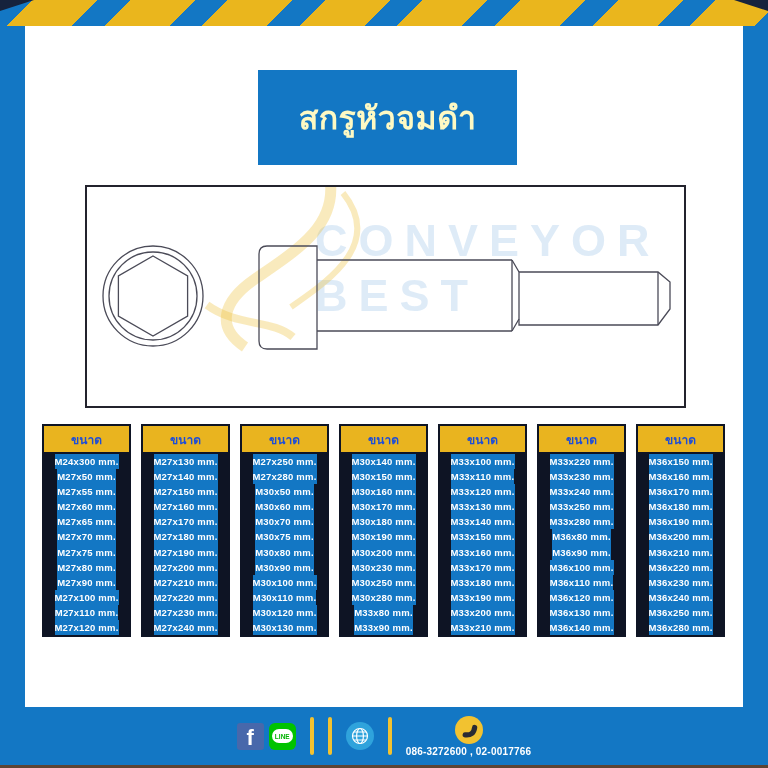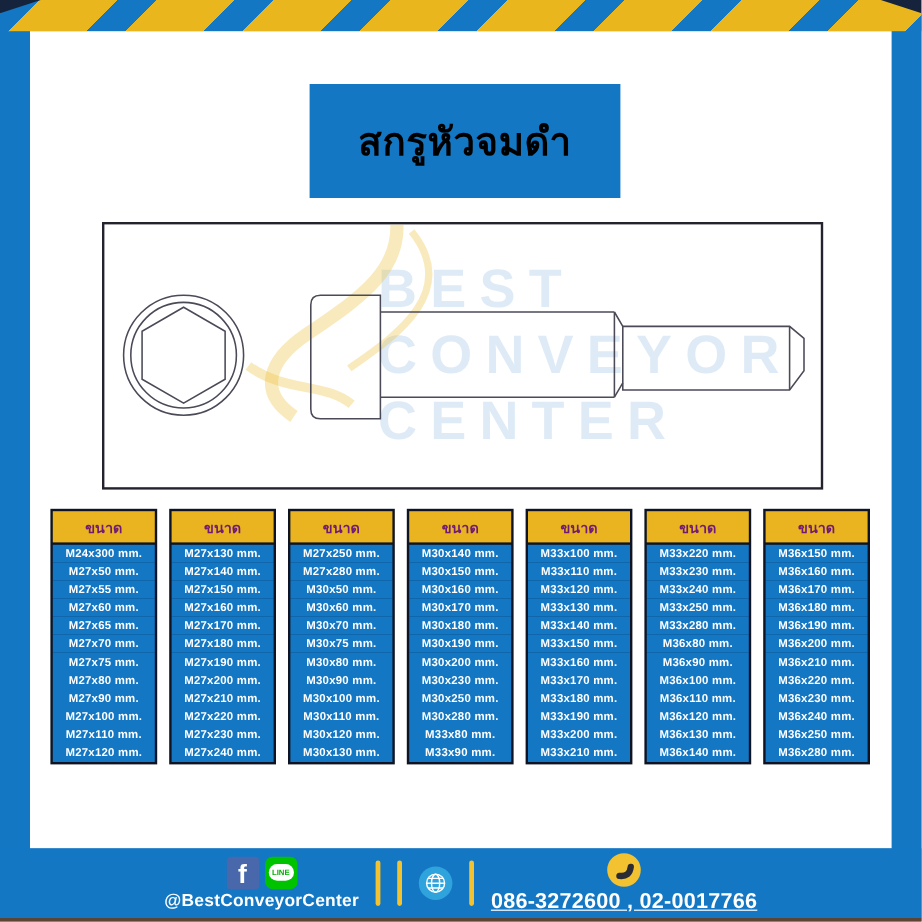--- a/index.html
+++ b/index.html
@@ -12,35 +12,35 @@
   .corner-dark-left { position:absolute; top:0; left:0; width:34px; height:11px;
     background:#16233d; clip-path:polygon(0 0,100% 0,0 100%); }
   .corner-dark-right { position:absolute; top:0; right:0; width:34px; height:11px;
     background:#16233d; clip-path:polygon(0 0,100% 0,100% 100%); }
 
   
   .content { position:absolute; left:25px; top:26px; width:718px; height:681px; background:#ffffff; }
 
   .title-box { position:absolute; left:233px; top:44px; width:259px; height:95px;
     background:#1377c4; display:flex; flex-direction:column; align-items:center; justify-content:center; }
-  .title-box .t-line { color:#000000; font-weight:bold; font-size:32px; line-height:42px; letter-spacing:0.5px; }
+  .title-box .t-line { color:#fef9c3; font-weight:bold; font-size:32px; line-height:42px; letter-spacing:0.5px; }
 
   .drawing-box { position:absolute; left:60px; top:159px; width:601px; height:223px;
     border:2px solid #23232d; background:#fff; overflow:hidden; }
   .watermark { position:absolute; left:228px; top:26px; color:rgba(58,138,205,0.17);
     font-weight:bold; font-size:45px; line-height:55px; letter-spacing:11px; white-space:nowrap; }
   .drawing-svg { position:absolute; left:0; top:0; }
 
   
   .tables { position:absolute; left:17px; top:398px; width:683px; height:213px;
     display:flex; justify-content:space-between; }
   .size-col { width:89px; background:#0e1424; padding:2px; display:flex; flex-direction:column; }
-  .col-header { height:26px; background:#e9b41f; color:#701a75; font-weight:bold; font-size:12px;
+  .col-header { height:26px; background:#e9b41f; color:#1d4ed8; font-weight:bold; font-size:12px;
     display:flex; align-items:center; justify-content:center; margin-bottom:2px; }
-  .col-rows { flex:1; display:flex; flex-direction:column; gap:0; }
+  .col-rows { flex:1; display:flex; flex-direction:column; gap:0;align-items:center; }
   .size-cell { flex:1; background:#1377c4; color:#ffffff; font-size:9.5px; font-weight:bold;
     display:flex; align-items:center; justify-content:center; letter-spacing:0.2px; }
 
   
   .footer { position:absolute; left:0; top:707px; width:768px; height:58px; background:#1377c4;
     display:flex; align-items:center; justify-content:center; gap:14px; }
   .f-group { display:flex; flex-direction:column; align-items:center; gap:2px; }
   .f-label { color:#ffffff; font-weight:bold; font-size:14.5px; letter-spacing:0.2px; }
   .f-icons { display:flex; gap:5px; align-items:center; }
   .divider { width:4px; height:38px; background:#f2c230; border-radius:2px; }
@@ -66,23 +66,22 @@
 <div class="corner-dark-right"></div>
 
 <div class="content">
 
   <div class="title-box">
     <div class="t-line">สกรูหัวจมดำ</div>
   </div>
 
   <div class="drawing-box">
     <div class="watermark">
+      <div>CONVEYOR</div>
       <div>BEST</div>
-      <div>CONVEYOR</div>
-      <div>CENTER</div>
     </div>
     <svg class="drawing-svg" width="597" height="219" viewBox="0 0 597 219">
 
       <g fill="none" stroke="rgba(236,186,36,0.30)">
         <path d="M243 -8 C250 38 212 62 168 92 C136 114 128 140 158 160" stroke-width="11"></path>
         <path d="M256 6 C298 58 238 96 204 120" stroke-width="6"></path>
         <path d="M120 118 C150 140 185 132 206 150" stroke-width="8"></path>
       </g>
 
       <g fill="none" stroke="#4b4b58" stroke-width="1.3">
@@ -225,21 +224,20 @@
 </div>
 
 <div class="footer">
   <div class="f-group">
     <div class="f-icons">
       <div class="fb-icon">f</div>
       <div class="line-icon">
         <div class="line-bubble">LINE</div>
       </div>
     </div>
-    <div class="f-label">@BestConveyorCenter</div>
   </div>
 
   <div class="divider"></div>
 
 
   <div class="divider"></div>
 
   <div class="f-group">
     <div class="round-icon globe-bg">
       <svg width="18" height="18" viewBox="0 0 18 18" fill="none" stroke="#ffffff" stroke-width="1.2">
@@ -251,17 +249,17 @@
   </div>
 
   <div class="divider"></div>
 
   <div class="f-group">
     <div class="round-icon phone-bg">
       <svg width="24" height="24" viewBox="0 0 32 32">
         <path d="M8 18 Q16 26 24 18" stroke="#2b2b33" stroke-width="7" stroke-linecap="round" fill="none" transform="rotate(-38 16 16)"></path>
       </svg>
     </div>
-    <div class="f-label" style="font-size:18px;text-decoration:underline;">086-3272600 , 02-0017766</div>
+    <div class="f-label" style="font-size:10px;">086-3272600 , 02-0017766</div>
   </div>
 </div>
 
 <div class="bottom-edge"></div>
 
 </body></html>

